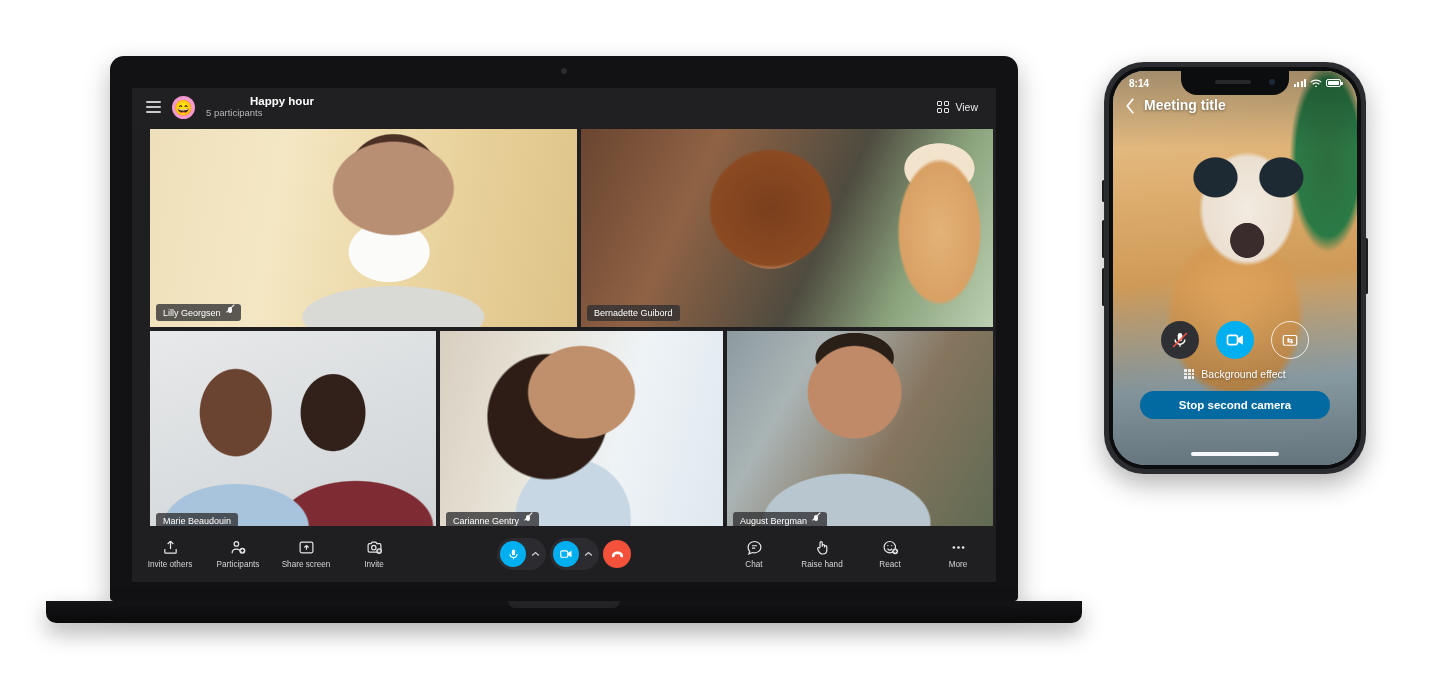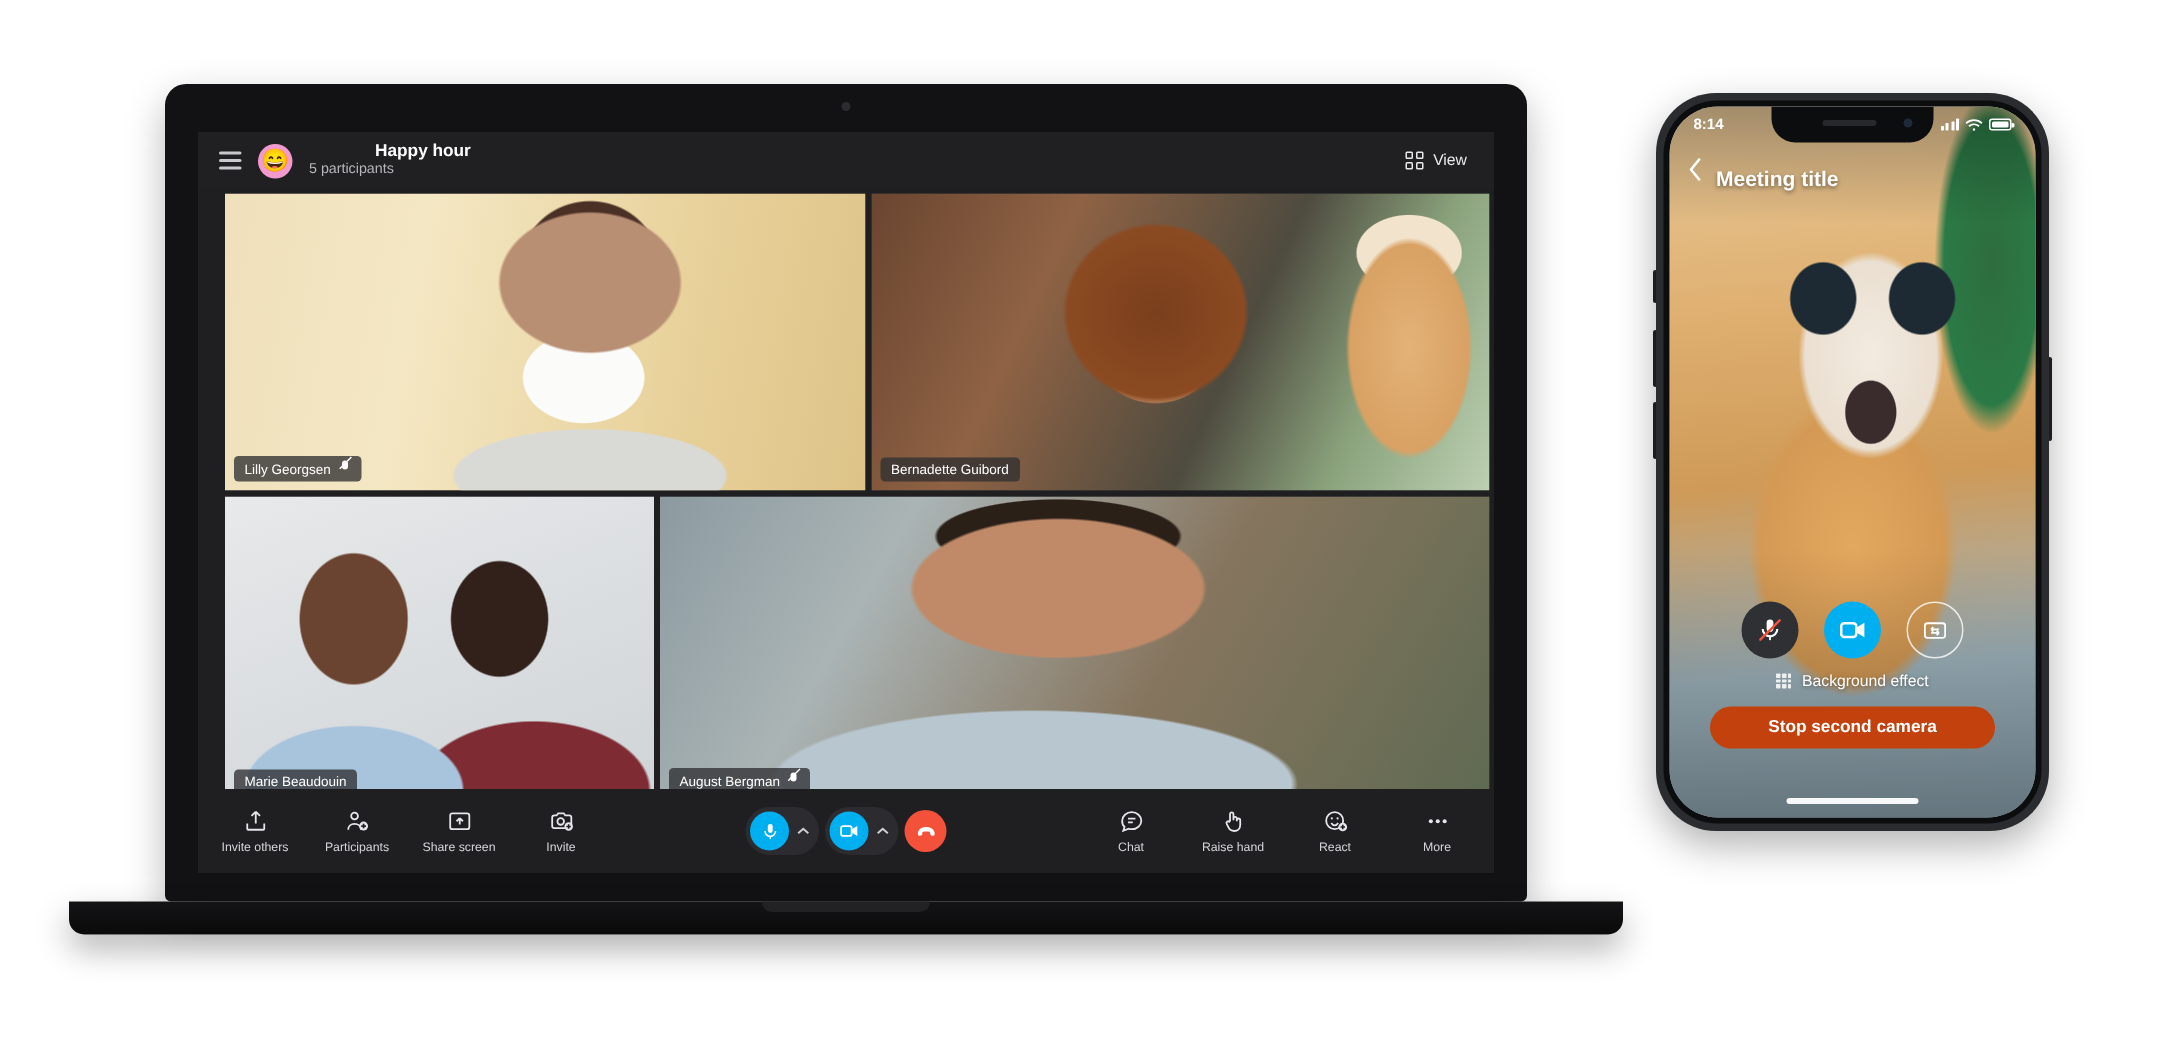--- a/index.html
+++ b/index.html
@@ -150,21 +150,21 @@
   .rbtn {
     width:26px; height:26px; border-radius:50%; display:flex;
     align-items:center; justify-content:center; cursor:pointer;
   }
   .rbtn.blue { background:#00aff0; }
   .rbtn.red  { background:#f4513b; }
   .chev { width:16px; display:flex; align-items:center; justify-content:center; cursor:pointer; }
   .chev svg { display:block; }
 
   
-  #phone { position:absolute; left:1104px; top:62px; width:260px; width:262px; height:492px; }
+  #phone { position:absolute; left:1104px; top:62px; width:260px; width:262px; height:412px; }
   .phone-body {
     position:absolute; inset:0; background:#2a2c2f;
     border-radius:40px; padding:5px;
     box-shadow: 0 10px 26px rgba(0,0,0,0.30);
   }
   .phone-inner {
     position:absolute; inset:5px; background:#0c0d0e; border-radius:36px; padding:4px;
   }
   .phone-screen {
     position:absolute; inset:4px; border-radius:32px; overflow:hidden; background:#9aa7ad;
@@ -193,36 +193,36 @@
     display:flex; align-items:center; justify-content:space-between; padding:0 16px;
     color:#fff; font-size:10px; font-weight:bold;
   }
   .status-right { display:flex; align-items:center; gap:4px; }
   .bars { display:flex; align-items:flex-end; gap:1.3px; height:8px; }
   .bars i { width:2px; background:#fff; border-radius:0.5px; }
   .batt { width:15px; height:8px; border:1.2px solid #fff; border-radius:2px; position:relative; }
   .batt::before { content:""; position:absolute; inset:1px; background:#fff; border-radius:1px; }
   .batt::after { content:""; position:absolute; right:-3px; top:2.4px; width:1.6px; height:3px; background:#fff; border-radius:0 1px 1px 0; }
   .nav-row { position:absolute; top:26px; left:0; right:0; height:30px; z-index:5;
-    display:flex; align-items:flex-end; padding:0 12px; gap:8px; }
+    display:flex; align-items:flex-start; padding:0 12px; gap:8px; }
   .backchev { cursor:pointer; }
   .nav-title { color:#fff; font-size:14px; font-weight:bold; text-shadow:0 1px 3px rgba(0,0,0,0.45); }
   .phone-controls { position:absolute; left:0; right:0; bottom:46px; z-index:5;
     display:flex; flex-direction:column; align-items:center; gap:9px; }
   .pctrl-row { display:flex; align-items:center; gap:17px; }
   .pbtn { width:38px; height:38px; border-radius:50%; display:flex; align-items:center; justify-content:center; cursor:pointer; }
   .pbtn.dark { background:#2e3033; }
   .pbtn.blue { background:#00aff0; }
   .pbtn.ghost { border:1.3px solid rgba(255,255,255,0.8); }
   .bg-effect { display:flex; align-items:center; gap:7px; color:#fff; font-size:10.5px;
     text-shadow:0 1px 3px rgba(0,0,0,0.4); cursor:pointer; }
   .bg-ico { display:grid; grid-template-columns:repeat(3,2.6px); grid-template-rows:repeat(3,2.6px); gap:1.2px; }
   .bg-ico i { background:#fff; border-radius:0.5px; opacity:0.85; }
   .stop-btn {
-    width:190px; height:28px; border-radius:14px; background:#c2410c; color:#fff;
+    width:190px; height:28px; border-radius:14px; background:#0369a1; color:#fff;
     display:flex; align-items:center; justify-content:center;
     font-size:11.5px; font-weight:bold; cursor:pointer; margin-top:2px;
   }
   .home-ind { position:absolute; left:50%; bottom:9px; transform:translateX(-50%);
     width:88px; height:4px; border-radius:2px; background:#fff; opacity:0.95; z-index:6; }
   .phone-btn { position:absolute; background:#202225; border-radius:2px; }
 </style>
 </head>
 <body>
 
@@ -272,20 +272,27 @@
               <div class="namebadge">
                 <span>Bernadette Guibord</span>
               </div>
             </div>
           </div>
           <div class="vrow r2">
             <div class="tile t3">
               <div class="ph ph-marie"></div>
               <div class="namebadge">
                 <span>Marie Beaudouin</span>
+              </div>
+            </div>
+            <div class="tile t4">
+              <div class="ph ph-cari"></div>
+              <div class="namebadge">
+                <span>Carianne Gentry</span>
+                <span class="mutemic"></span>
               </div>
             </div>
             <div class="tile t5">
               <div class="ph ph-aug"></div>
               <div class="namebadge">
                 <span>August Bergman</span>
                 <span class="mutemic"></span>
               </div>
             </div>
           </div>

